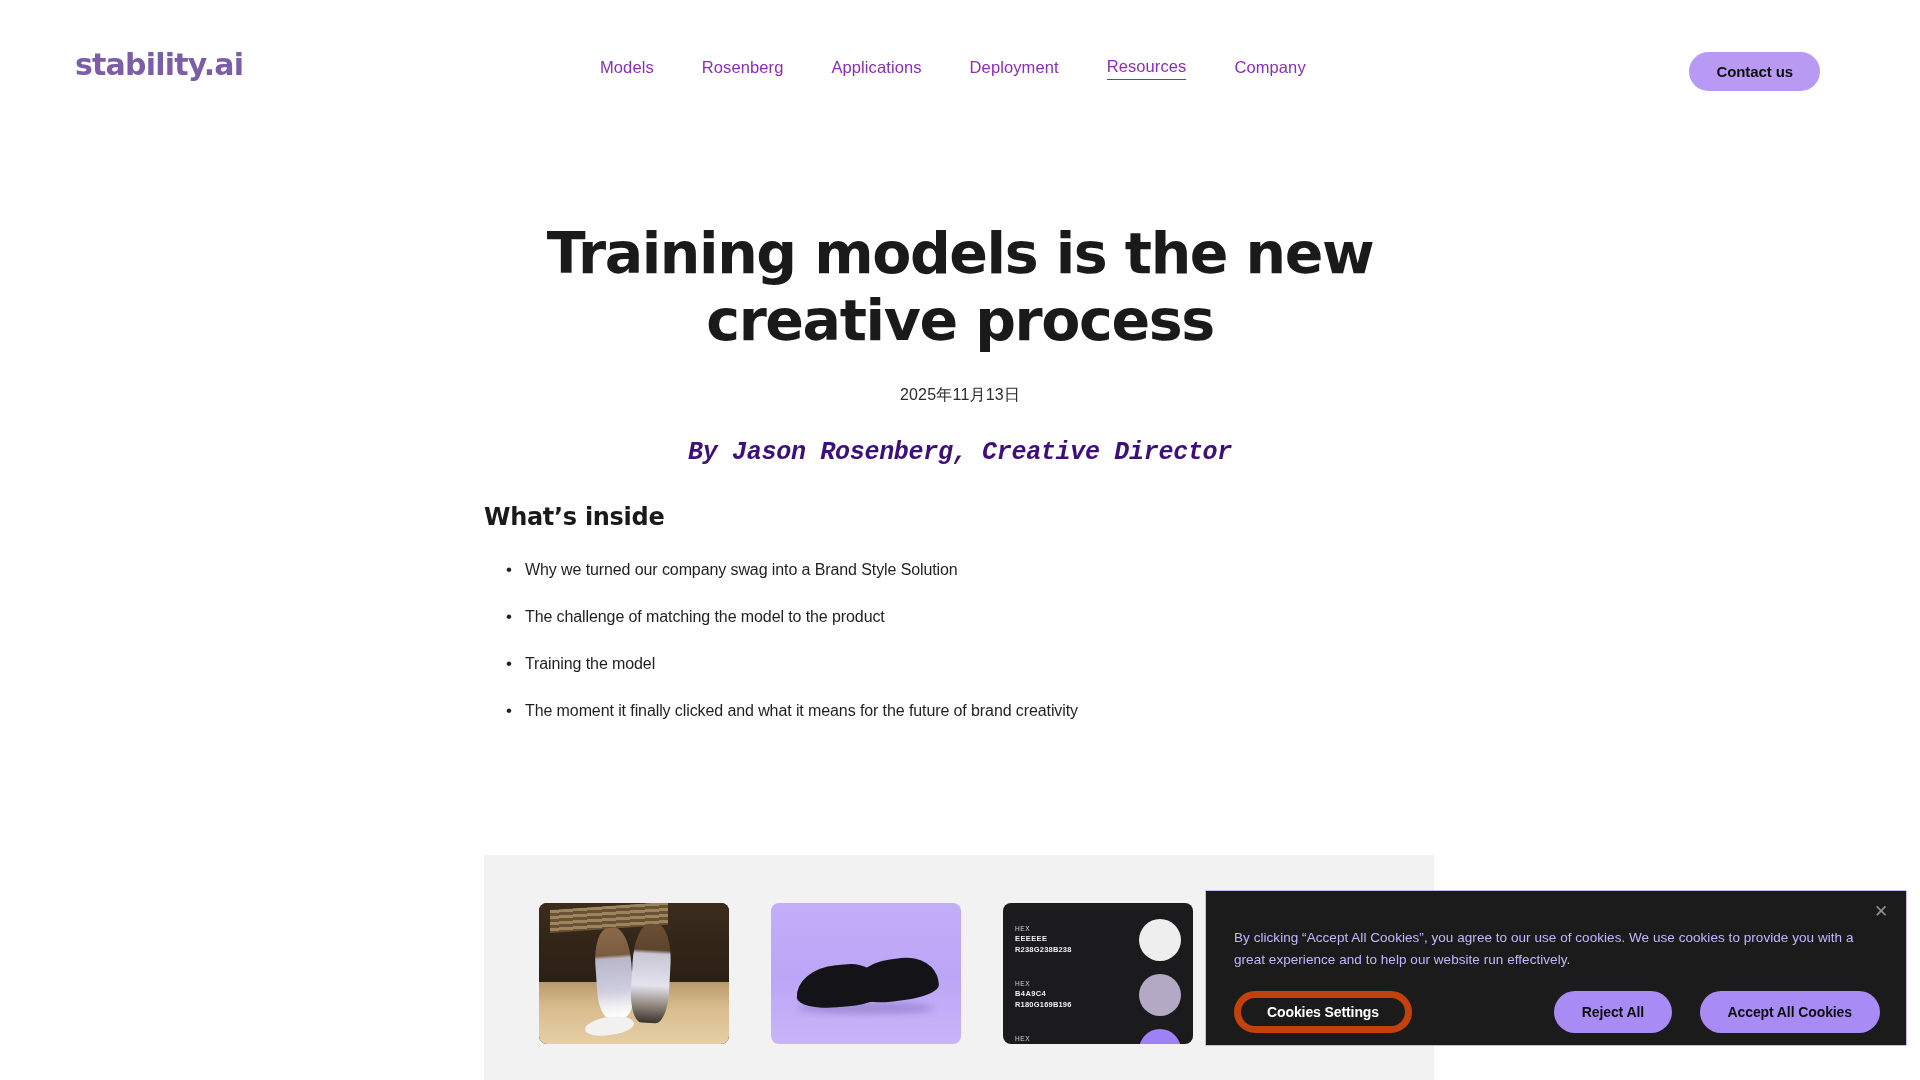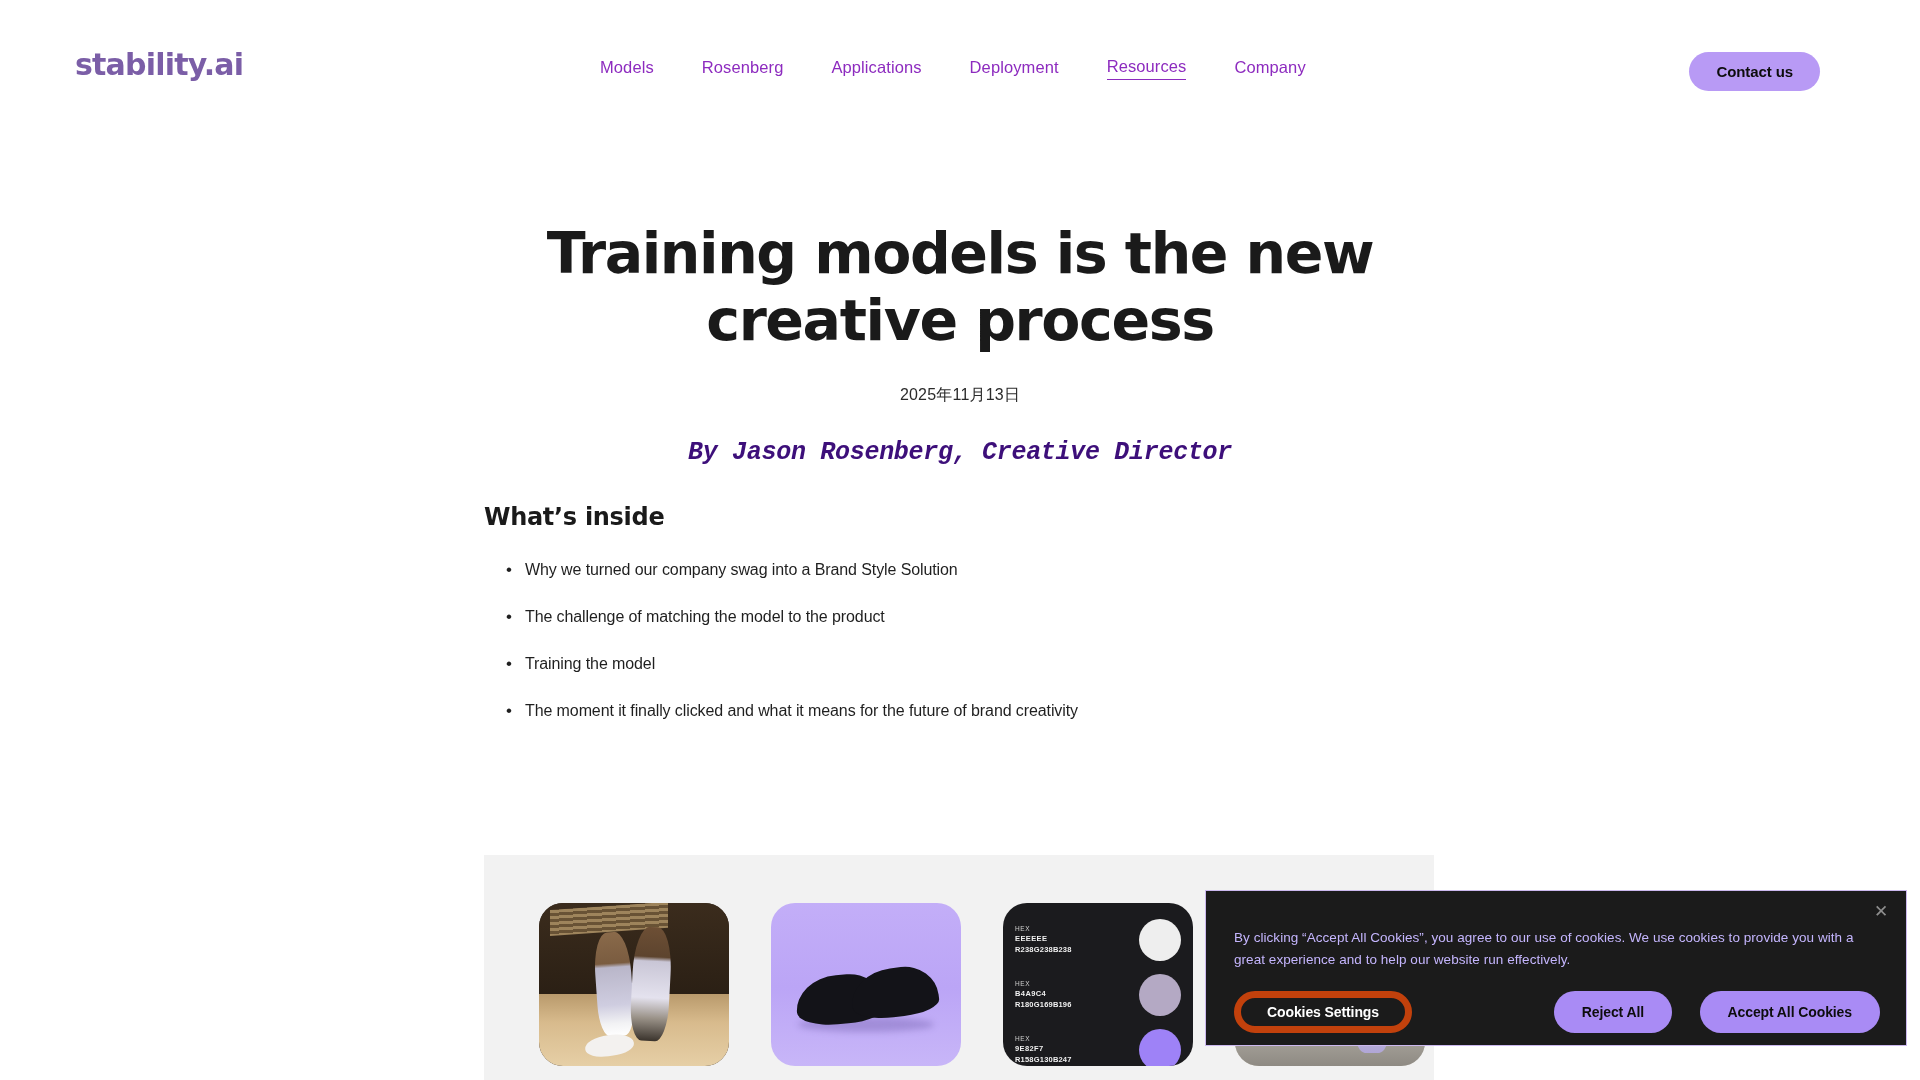--- a/index.html
+++ b/index.html
@@ -160,22 +160,22 @@
   }
   .gallery-strip {
     position: absolute;
     top: 48px;
     left: 55px;
     display: flex;
     gap: 42px;
   }
   .tile {
     width: 190px;
-    height: 163px;
-    border-radius: 24px;
+    height: 141px;
+    border-radius: 8px;
     overflow: hidden;
     position: relative;
     flex: 0 0 auto;
     cursor: pointer;
   }
 
   
   .tile-socks {
     background:
       radial-gradient(ellipse 120px 70px at 30% 12%, #6b5135 0%, #3a2b1b 55%, #241a10 100%),

